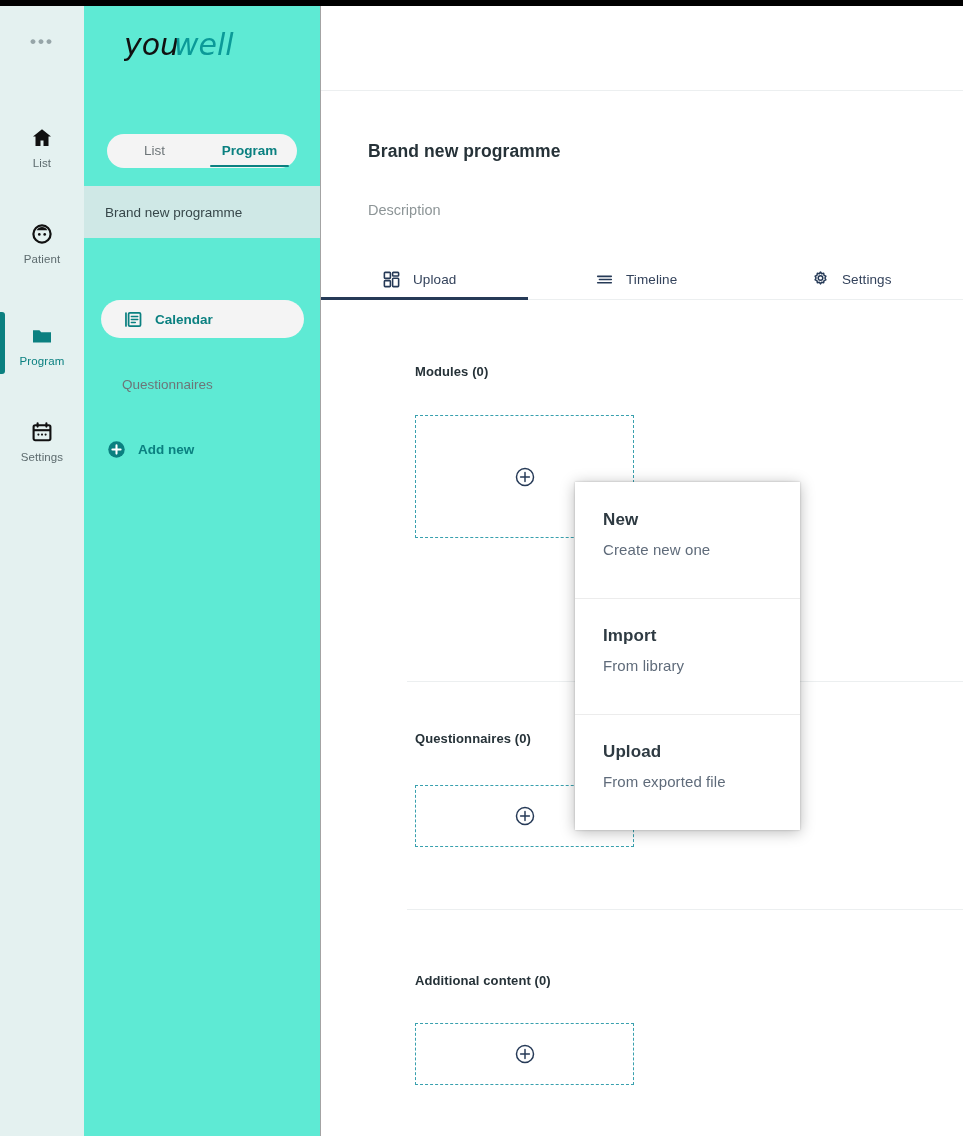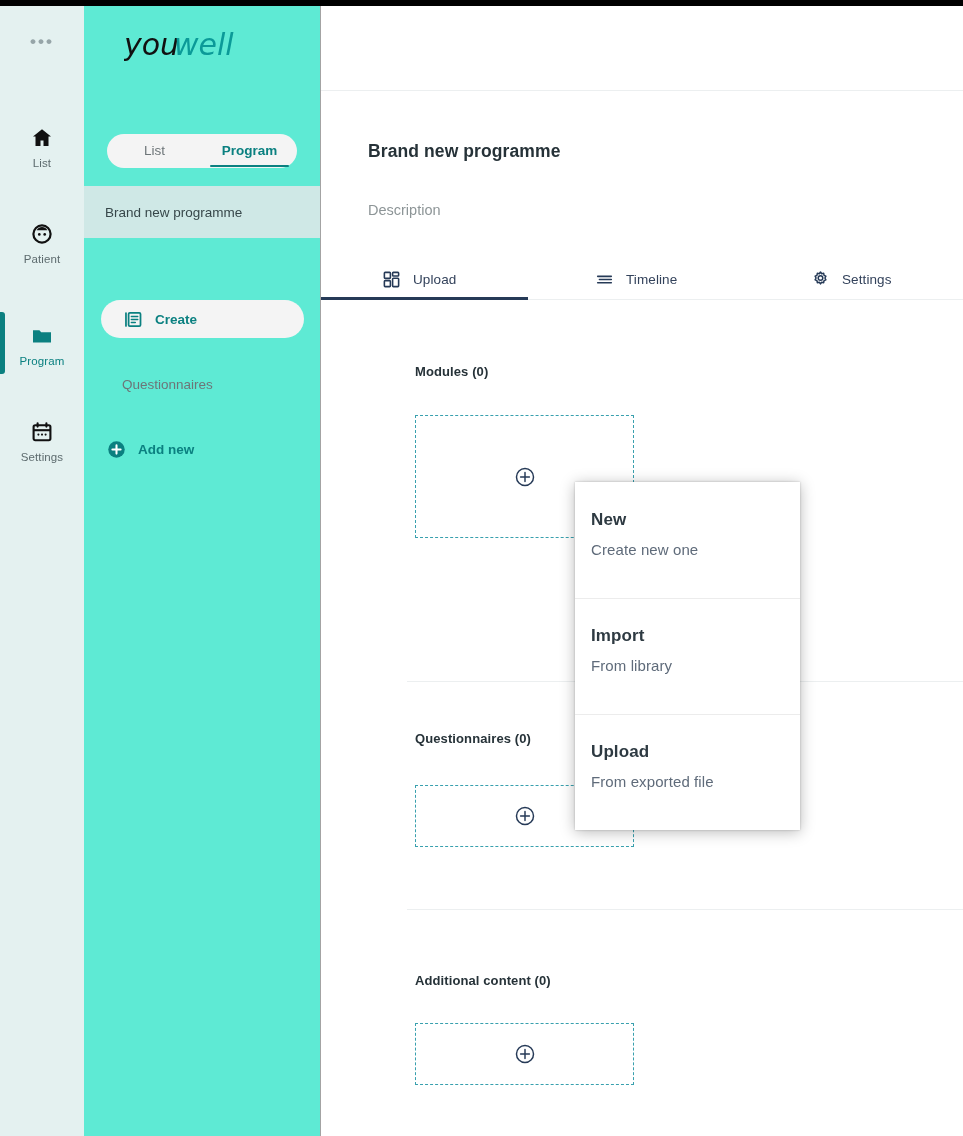--- a/index.html
+++ b/index.html
@@ -323,21 +323,21 @@
     top: 482px; left: 575px;
     width: 225px;
     height: 348px;
     background: #ffffff;
     box-shadow: 0 2px 14px rgba(0,0,0,.28), 0 0 2px rgba(0,0,0,.22);
     z-index: 50;
   }
   .menu-item {
     position: relative;
     height: 116px;
-    padding: 26px 0 0 16px;
+    padding: 26px 0 0 28px;
     cursor: pointer;
   }
   .menu-item + .menu-item::before {
     content: "";
     position: absolute;
     top: 0; left: 0;
     width: 225px;
     height: 1px;
     background: #ececec;
   }
@@ -435,21 +435,21 @@
     <div class="panel-nav">
 
       <div class="pn-item active">
         <span class="pn-ico">
           <svg width="21" height="21" viewBox="0 0 24 24">
             <path d="M3.4 4.6v14.8" stroke="#0b8080" stroke-width="2" stroke-linecap="round"></path>
             <rect x="6.4" y="4.4" width="13.6" height="15.2" rx="1.4" fill="none" stroke="#0b8080" stroke-width="2"></rect>
             <path d="M9.6 8.6h7.2M9.6 12h7.2M9.6 15.4h4.4" stroke="#0b8080" stroke-width="1.8" stroke-linecap="round"></path>
           </svg>
         </span>
-        <span class="pn-label">Create</span>
+        <span class="pn-label">Calendar</span>
       </div>
 
 
       <div class="pn-item plain">
         <span class="pn-label">Questionnaires</span>
       </div>
 
       <div class="pn-item addnew" style="padding-left:4px">
         <span class="pn-ico">
           <svg width="19" height="19" viewBox="0 0 24 24">

